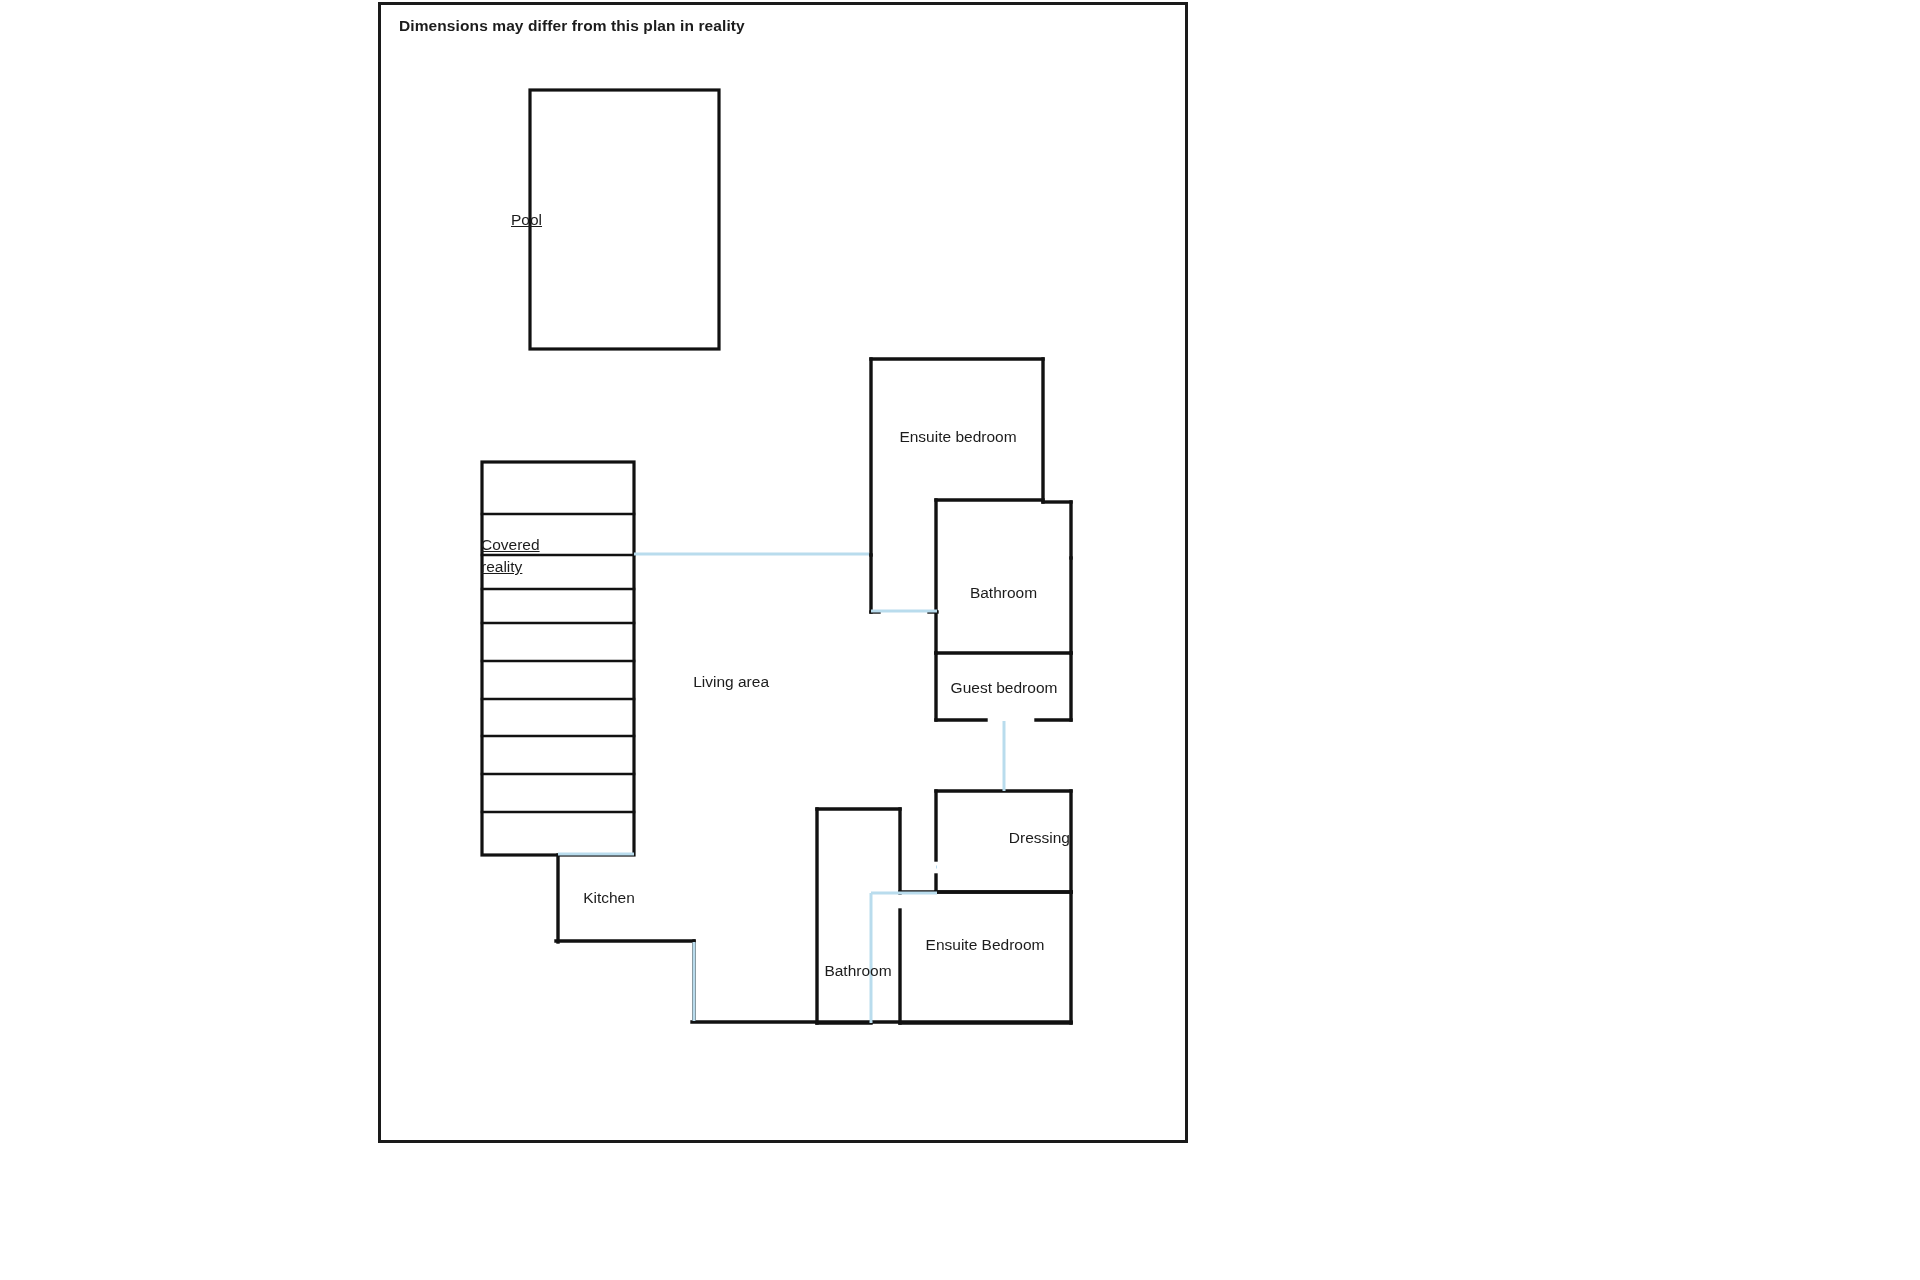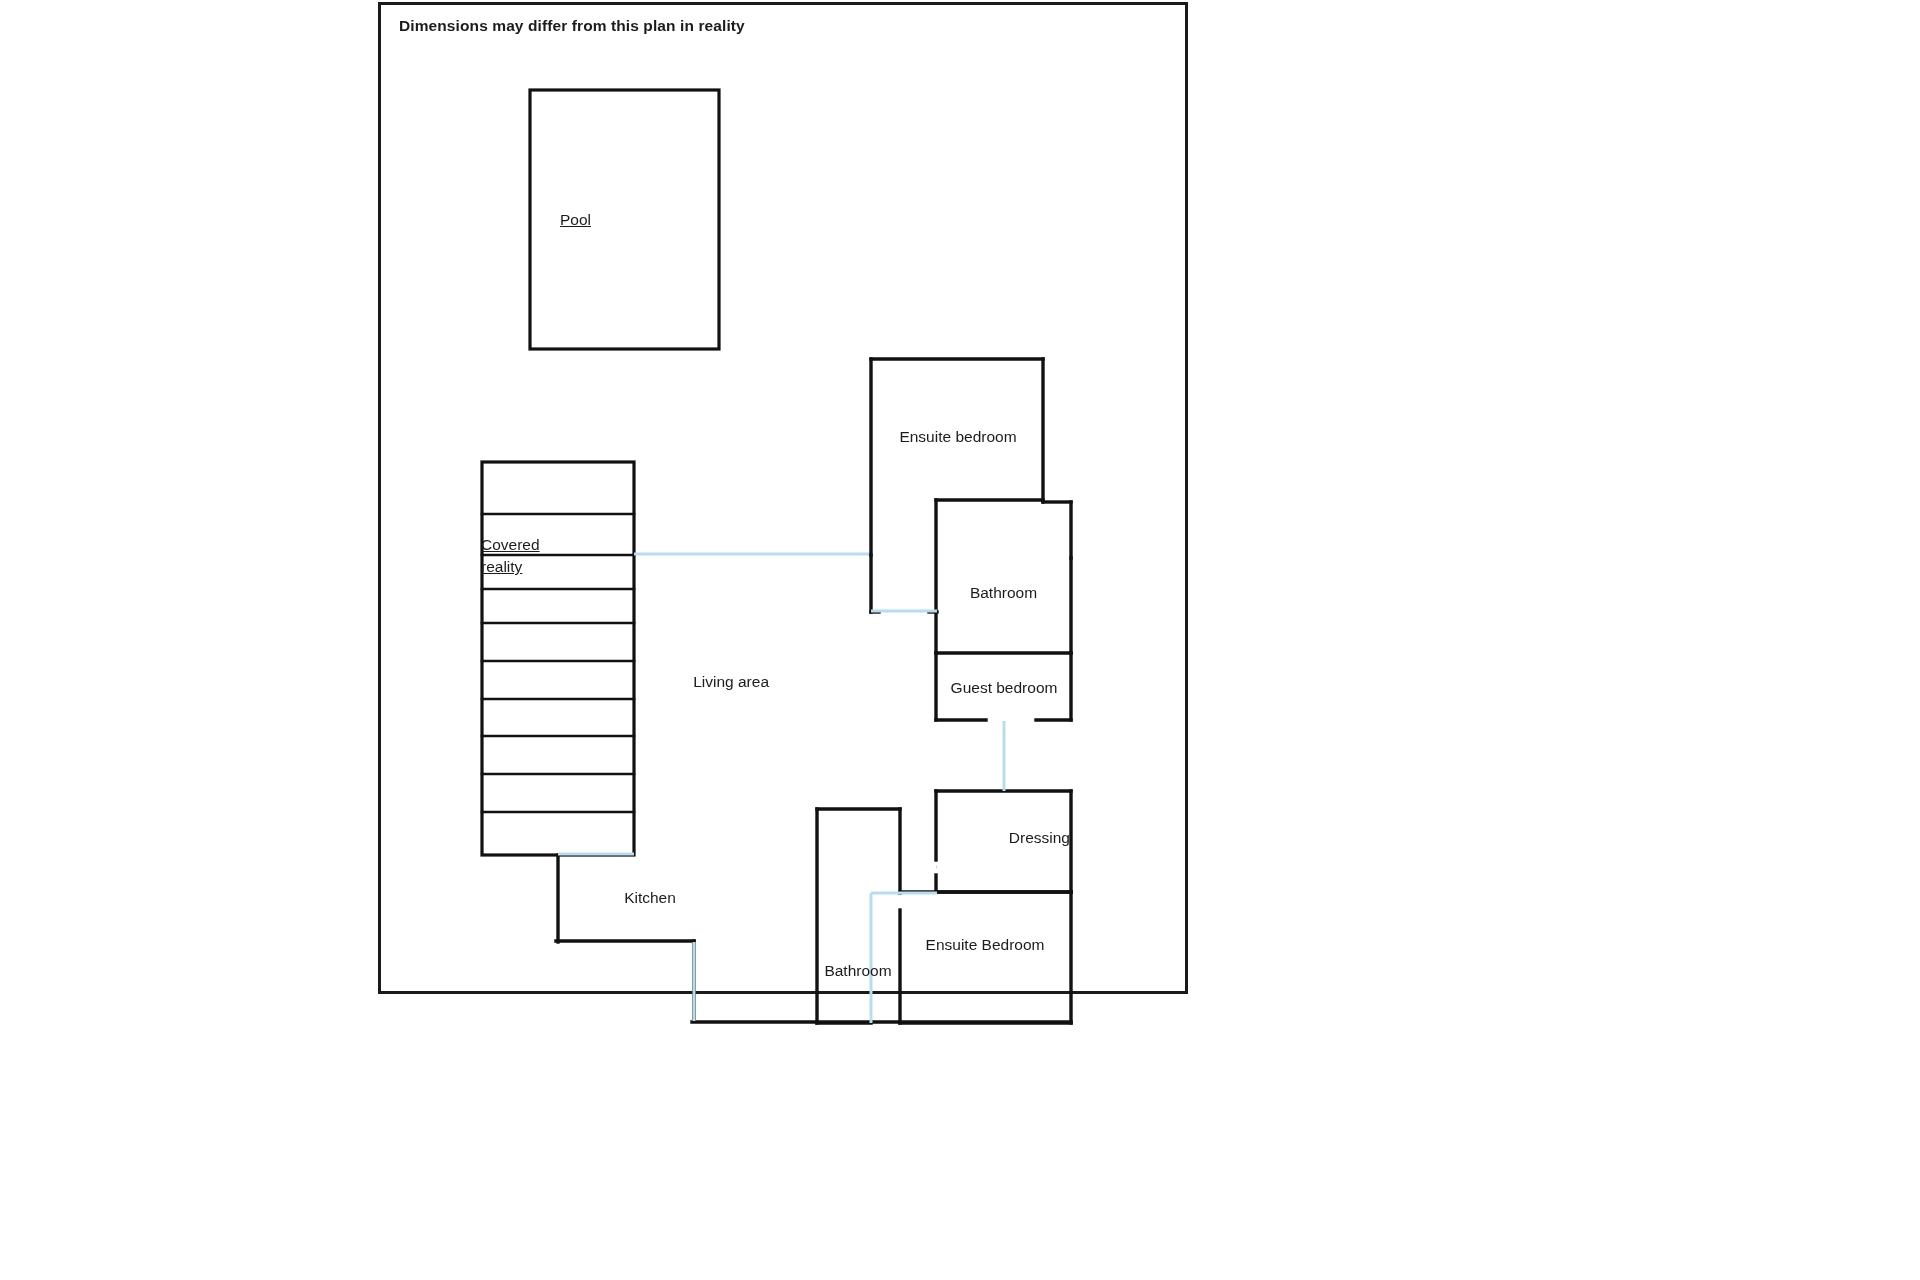--- a/index.html
+++ b/index.html
@@ -17,21 +17,21 @@
     width: 1920px;
     height: 1280px;
     background: #ffffff;
   }
   
   #sheet {
     position: absolute;
     left: 378px;
     top: 2px;
     width: 810px;
-    height: 992px;
+    height: 1141px;
     border: 3px solid #1a1a1a;
     background: #ffffff;
     box-sizing: border-box;
   }
   #plan {
     position: absolute;
     left: 0;
     top: 0;
     width: 810px;
     height: 1044px;
@@ -174,30 +174,30 @@
 
           <line x1="490" y1="888" x2="556" y2="888"></line>
 
           <line x1="490" y1="888" x2="490" y2="1018"></line>
 
           <line x1="313" y1="937" x2="313" y2="1016"></line>
         </g>
 
       </svg>
 
-      <div class="room-label" style="left:130px; top:206px; width:80px; text-align:right;text-decoration:underline;">Pool</div>
+      <div class="room-label" style="left:130px; top:206px; width:80px; text-align:left;text-decoration:underline;">Pool</div>
 
       <div class="room-label two-line" style="left:100px; top:529px; width:155px;">
         <span>Covered</span><br>
         <span>reality</span>
       </div>
 
       <div class="room-label" style="left:268px; top:668px; width:120px; text-align:right;">Living area</div>
 
-      <div class="room-label" style="left:178px; top:884px; width:100px; text-align:center;margin-left:41px;">Kitchen</div>
+      <div class="room-label" style="left:178px; top:884px; width:100px; text-align:center;">Kitchen</div>
 
       <div class="room-label" style="left:488px; top:423px; width:178px; text-align:center;">Ensuite bedroom</div>
 
       <div class="room-label" style="left:555px; top:579px; width:135px; text-align:center;">Bathroom</div>
 
       <div class="room-label" style="left:553px; top:674px; width:140px; text-align:center;">Guest bedroom</div>
 
       <div class="room-label" style="left:554px; top:824px; width:135px; text-align:right;">Dressing</div>
 
       <div class="room-label" style="left:515px; top:931px; width:178px; text-align:center;">Ensuite Bedroom</div>

